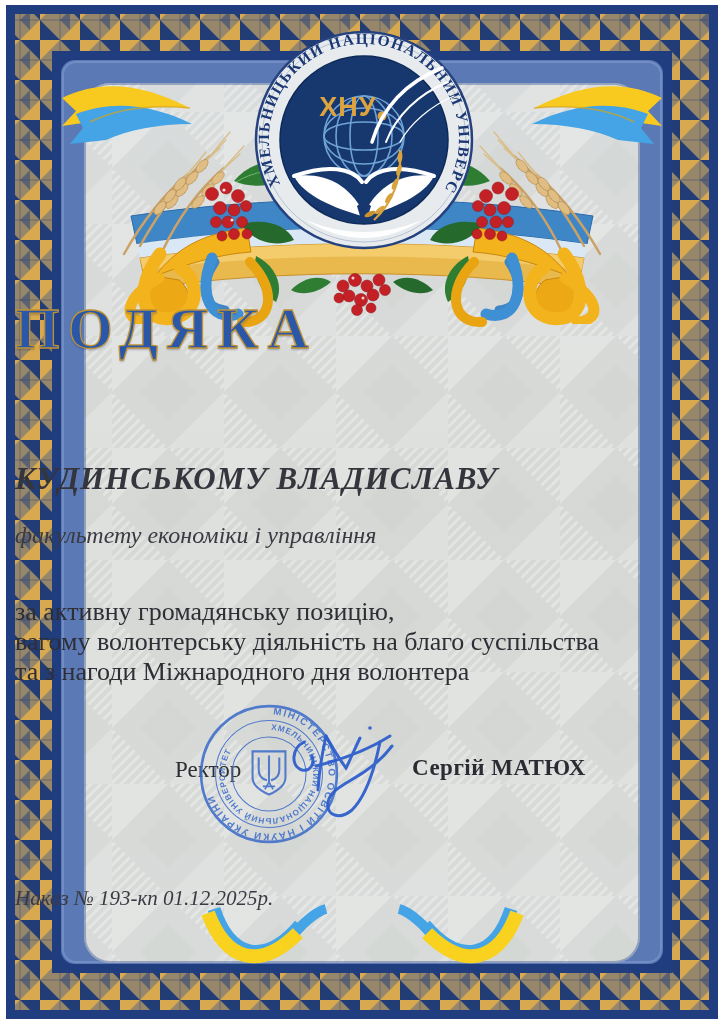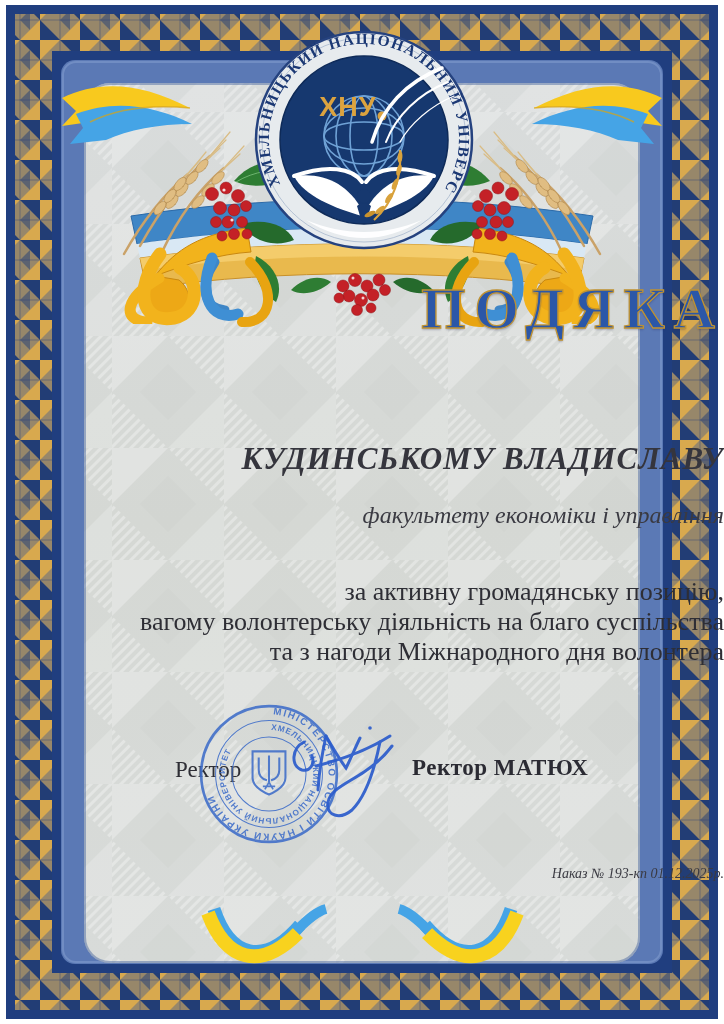--- a/index.html
+++ b/index.html
@@ -2,33 +2,33 @@
 <html><head>
 <meta charset="utf-8">
 <style>
   html,body{margin:0;padding:0;background:#9a9a9a;}
   .cert{
     position:relative;width:724px;height:1024px;overflow:hidden;background:#ffffff;
     font-family:"Liberation Serif",serif;
   }
   .abs{position:absolute;}
   svg{display:block;}
-  .txt{position:absolute;left:15px;right:0;text-align:right;color:#2f2f37;}
+  .txt{position:absolute;left:15px;right:0;text-align:left;color:#2f2f37;margin-top:20px;}
   .title{
     top:276px;font-size:57px;font-weight:bold;letter-spacing:9px;color:#2b57a8;
     -webkit-text-stroke:1.3px #bf9232;
     text-shadow:0 2px 2px rgba(40,40,90,.28);
   }
   .recipient{top:441px;font-size:31px;font-weight:bold;font-style:italic;letter-spacing:1px;color:#35353d;}
   .subline{font-size:24px;font-style:italic;color:#3a3a42;line-height:29px;}
   .sub-wrap{top:501px;}
   .body-wrap{top:577px;font-size:26px;line-height:30px;color:#2e2e35;}
   .role{position:absolute;left:147px;top:757px;font-size:23px;color:#2e2e35;margin-left:28px;}
   .signer{position:absolute;left:412px;top:755px;font-size:23px;font-weight:bold;letter-spacing:.5px;color:#2b2b33;}
-  .order{top:866px;font-size:14px;font-style:italic;color:#3a3a42;}
+  .order{top:866px;font-size:21px;font-style:italic;color:#3a3a42;}
 </style>
 </head>
 <body>
 
 <div class="cert">
 
   <svg class="abs" style="left:0;top:0" width="724" height="1024" viewBox="0 0 724 1024">
     <defs>
       <pattern id="hatch" width="7" height="7" patternUnits="userSpaceOnUse" patternTransform="rotate(45)">
         <rect width="3" height="7" fill="#ffffff" opacity=".75"></rect>
@@ -294,21 +294,21 @@
     <div class="subline">факультету економіки і управління</div>
   </div>
 
   <div class="txt body-wrap">
     <div>за активну громадянську позицію,</div>
     <div>вагому волонтерську діяльність на благо суспільства</div>
     <div>та з нагоди Міжнародного дня волонтера</div>
   </div>
 
   <div class="role">Ректор</div>
-  <div class="signer">Ректор МАТЮХ</div>
+  <div class="signer">Сергій МАТЮХ</div>
 
   <div class="txt order">Наказ № 193-кп 01.12.2025р.</div>
 
   <svg class="abs" style="left:195px;top:700px" width="148" height="148" viewBox="0 0 144 144" opacity="0.88">
     <defs>
       <path id="stampOuter" d="M72,14 A58,58 0 1 1 72,130 A58,58 0 1 1 72,14"></path>
       <path id="stampInner" d="M72,29 A43,43 0 1 1 72,115 A43,43 0 1 1 72,29"></path>
     </defs>
     <circle cx="72" cy="72" r="66" fill="none" stroke="#3e6dc9" stroke-width="2.6"></circle>
     <circle cx="72" cy="72" r="52" fill="none" stroke="#3e6dc9" stroke-width="1"></circle>

